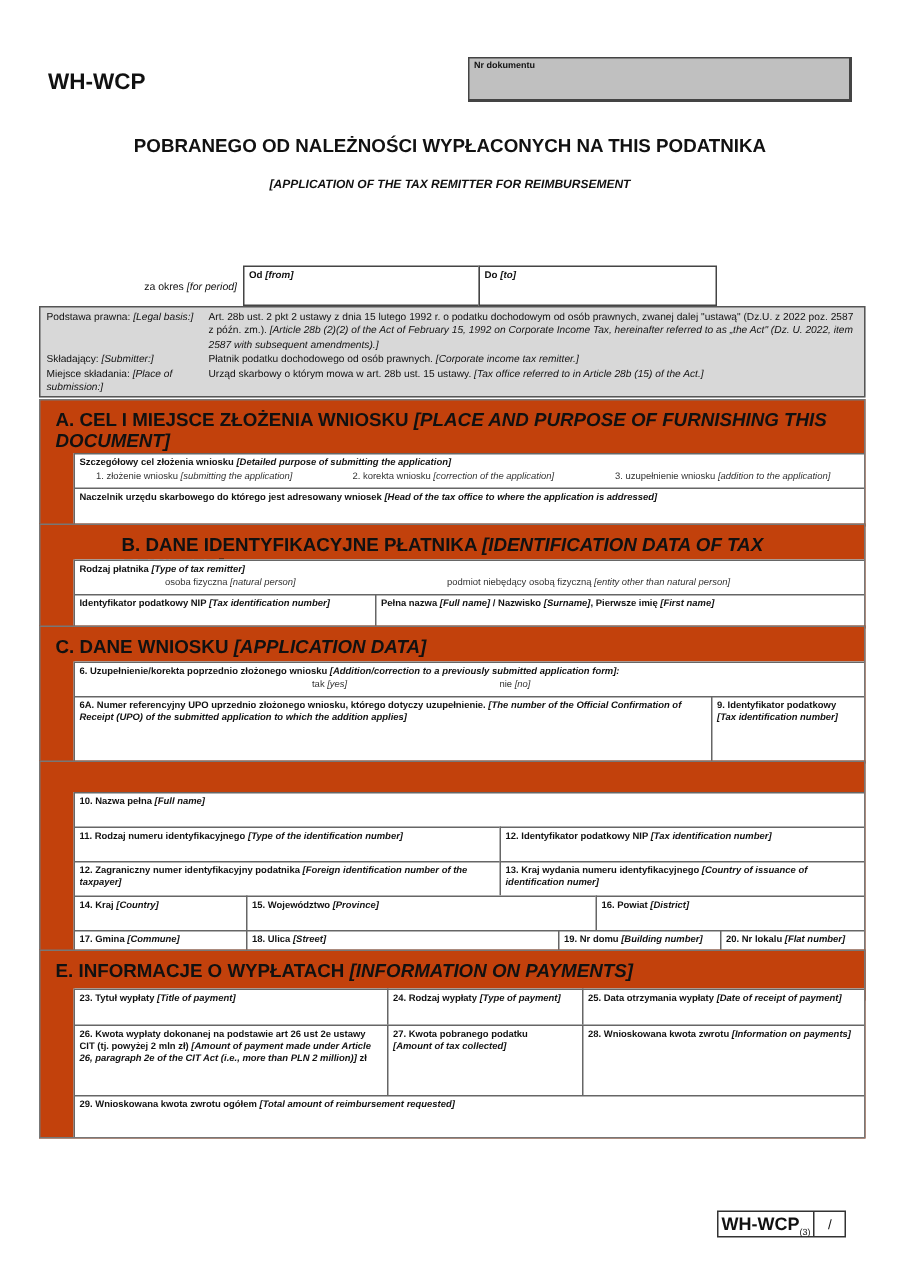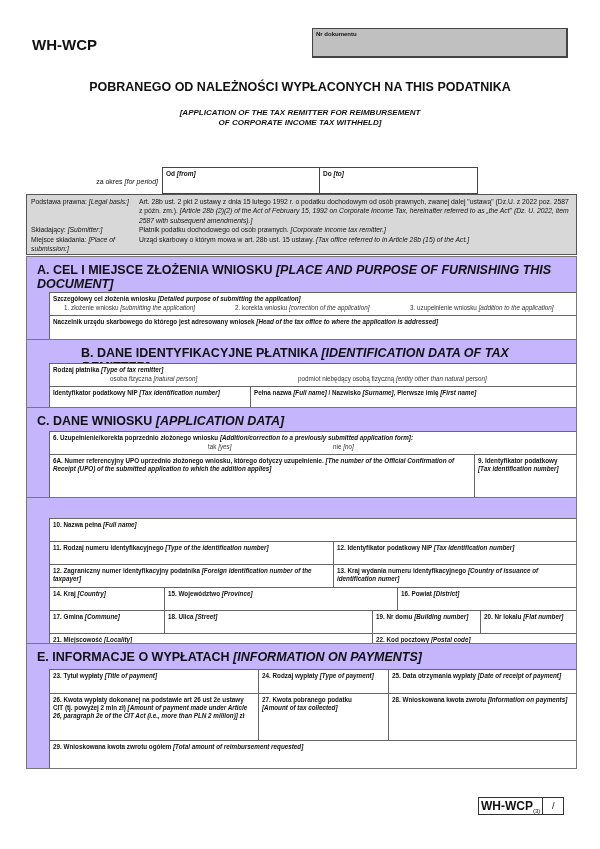--- a/index.html
+++ b/index.html
@@ -1,30 +1,30 @@
 <!DOCTYPE html>
 <html><head>
 <meta charset="utf-8">
 <style>
   html, body { margin:0; padding:0; background:#fff; }
   body { width:600px; height:849px; position:relative; font-family:"Liberation Sans", sans-serif; color:#111; overflow:hidden; }
-  .abs { position:absolute; }
+  .abs { position:absolute;margin-top:10px; }
   i, .it { font-style:italic; }
   .form-code { left:32px; top:36px; font-size:15px; font-weight:bold; }
   .docnr { left:312px; top:28px; width:253px; height:27px; background:#c0c0c0; border:1px solid #444; border-bottom-width:2px; border-right-width:2px; }
   .docnr span { font-size:6px; font-weight:bold; position:absolute; left:3px; top:2px; }
   .title { left:0; width:600px; top:80px; text-align:center; font-weight:bold; font-size:12.5px; line-height:15px; }
   .subtitle { left:0; width:600px; top:108px; text-align:center; font-weight:bold; font-style:italic; font-size:8px; line-height:10px; }
   .period-label { left:40px; width:118px; top:178px; text-align:right; font-size:7px; }
   .period-box { top:167px; height:25px; border:1px solid #444; background:#fff; font-size:6.5px; font-weight:bold; }
   .period-box span { position:absolute; left:3px; top:2px; }
   .info { left:26px; top:194px; width:549px; height:59px; background:#d8d8d8; border:1px solid #555; font-size:6.8px; line-height:9.4px; }
   .info .l { position:absolute; left:4px; width:100px; }
   .info .r { position:absolute; left:112px; width:434px; }
-  .section { left:26px; width:549px; background:#c4b5fd; border:1px solid #777; }
+  .section { left:26px; width:549px; background:#c2410c; border:1px solid #777; }
   .sec-head { position:absolute; left:10px; font-size:12.5px; font-weight:bold; line-height:14px; }
   .inner { position:absolute; left:22px; right:0; background:#fff; border-left:1px solid #666; }
   .cell { position:absolute; border-top:1px solid #666; border-left:1px solid #666; background:#fff; font-size:6.3px; line-height:8px; padding:2px 3px; box-sizing:border-box; }
   .cell b { font-weight:bold; }
   .opts { position:absolute; font-size:6.3px; color:#333; }
   .footer-box { left:478px; top:797px; height:16px; border:1px solid #333; display:flex; align-items:stretch; }
   .footer-box .code { font-weight:bold; font-size:12px; padding:1px 2px; border-right:1px solid #333; }
   .footer-box .code sub { font-size:6px; font-weight:normal; }
   .footer-box .pg { width:20px; text-align:center; font-size:9px; line-height:16px; }
 </style>
@@ -33,21 +33,20 @@
 
 <div class="abs form-code">WH-WCP</div>
 <div class="abs docnr">
   <span>Nr dokumentu</span>
 </div>
 <div class="abs title">
   <div>POBRANEGO OD NALEŻNOŚCI WYPŁACONYCH NA THIS PODATNIKA</div>
 </div>
 <div class="abs subtitle">
   <div>[APPLICATION OF THE TAX REMITTER FOR REIMBURSEMENT</div>
-  <div>OF CORPORATE INCOME TAX WITHHELD]</div>
 </div>
 
 <div class="abs period-label"><span>za okres </span><i>[for period]</i></div>
 <div class="abs period-box" style="left:162px;width:156px;">
   <span><b>Od </b><i>[from]</i></span>
 </div>
 <div class="abs period-box" style="left:319px;width:157px;">
   <span><b>Do </b><i>[to]</i></span>
 </div>
 
@@ -121,21 +120,21 @@
     <div class="cell" style="left:347px;right:0;top:69px;height:23px;"><b>16. Powiat </b><i><b>[District]</b></i></div>
     <div class="cell" style="left:0;width:114px;top:92px;height:23px;border-left:none;"><b>17. Gmina </b><i><b>[Commune]</b></i></div>
     <div class="cell" style="left:114px;width:208px;top:92px;height:23px;"><b>18. Ulica </b><i><b>[Street]</b></i></div>
     <div class="cell" style="left:322px;width:108px;top:92px;height:23px;"><b>19. Nr domu </b><i><b>[Building number]</b></i></div>
     <div class="cell" style="left:430px;right:0;top:92px;height:23px;"><b>20. Nr lokalu </b><i><b>[Flat number]</b></i></div>
     <div class="cell" style="left:0;width:322px;top:115px;bottom:0;border-left:none;"><b>21. Miejscowość </b><i><b>[Locality]</b></i></div>
     <div class="cell" style="left:322px;right:0;top:115px;bottom:0;"><b>22. Kod pocztowy </b><i><b>[Postal code]</b></i></div>
   </div>
 </div>
 
-<div class="abs section" style="top:643px;height:124px;">
+<div class="abs section" style="top:623px;height:124px;">
   <div class="sec-head" style="top:6px;"><span>E. INFORMACJE O WYPŁATACH </span><i>[INFORMATION ON PAYMENTS]</i></div>
   <div class="inner" style="top:25px;bottom:0;">
     <div class="cell" style="left:0;width:208px;top:0;height:24px;border-left:none;"><b>23. Tytuł wypłaty </b><i><b>[Title of payment]</b></i></div>
     <div class="cell" style="left:208px;width:130px;top:0;height:24px;"><b>24. Rodzaj wypłaty </b><i><b>[Type of payment]</b></i></div>
     <div class="cell" style="left:338px;right:0;top:0;height:24px;"><b>25. Data otrzymania wypłaty </b><i><b>[Date of receipt of payment]</b></i></div>
     <div class="cell" style="left:0;width:208px;top:24px;height:47px;border-left:none;"><b>26. Kwota wypłaty dokonanej na podstawie art 26 ust 2e ustawy CIT (tj. powyżej 2 mln zł) </b><i><b>[Amount of payment made under Article 26, paragraph 2e of the CIT Act (i.e., more than PLN 2 million)]</b></i><b> zł</b></div>
     <div class="cell" style="left:208px;width:130px;top:24px;height:47px;"><b>27. Kwota pobranego podatku </b><br><i><b>[Amount of tax collected]</b></i></div>
     <div class="cell" style="left:338px;right:0;top:24px;height:47px;"><b>28. Wnioskowana kwota zwrotu </b><i><b>[Information on payments]</b></i></div>
     <div class="cell" style="left:0;right:0;top:71px;bottom:0;border-left:none;"><b>29. Wnioskowana kwota zwrotu ogółem </b><i><b>[Total amount of reimbursement requested]</b></i></div>
   </div>

